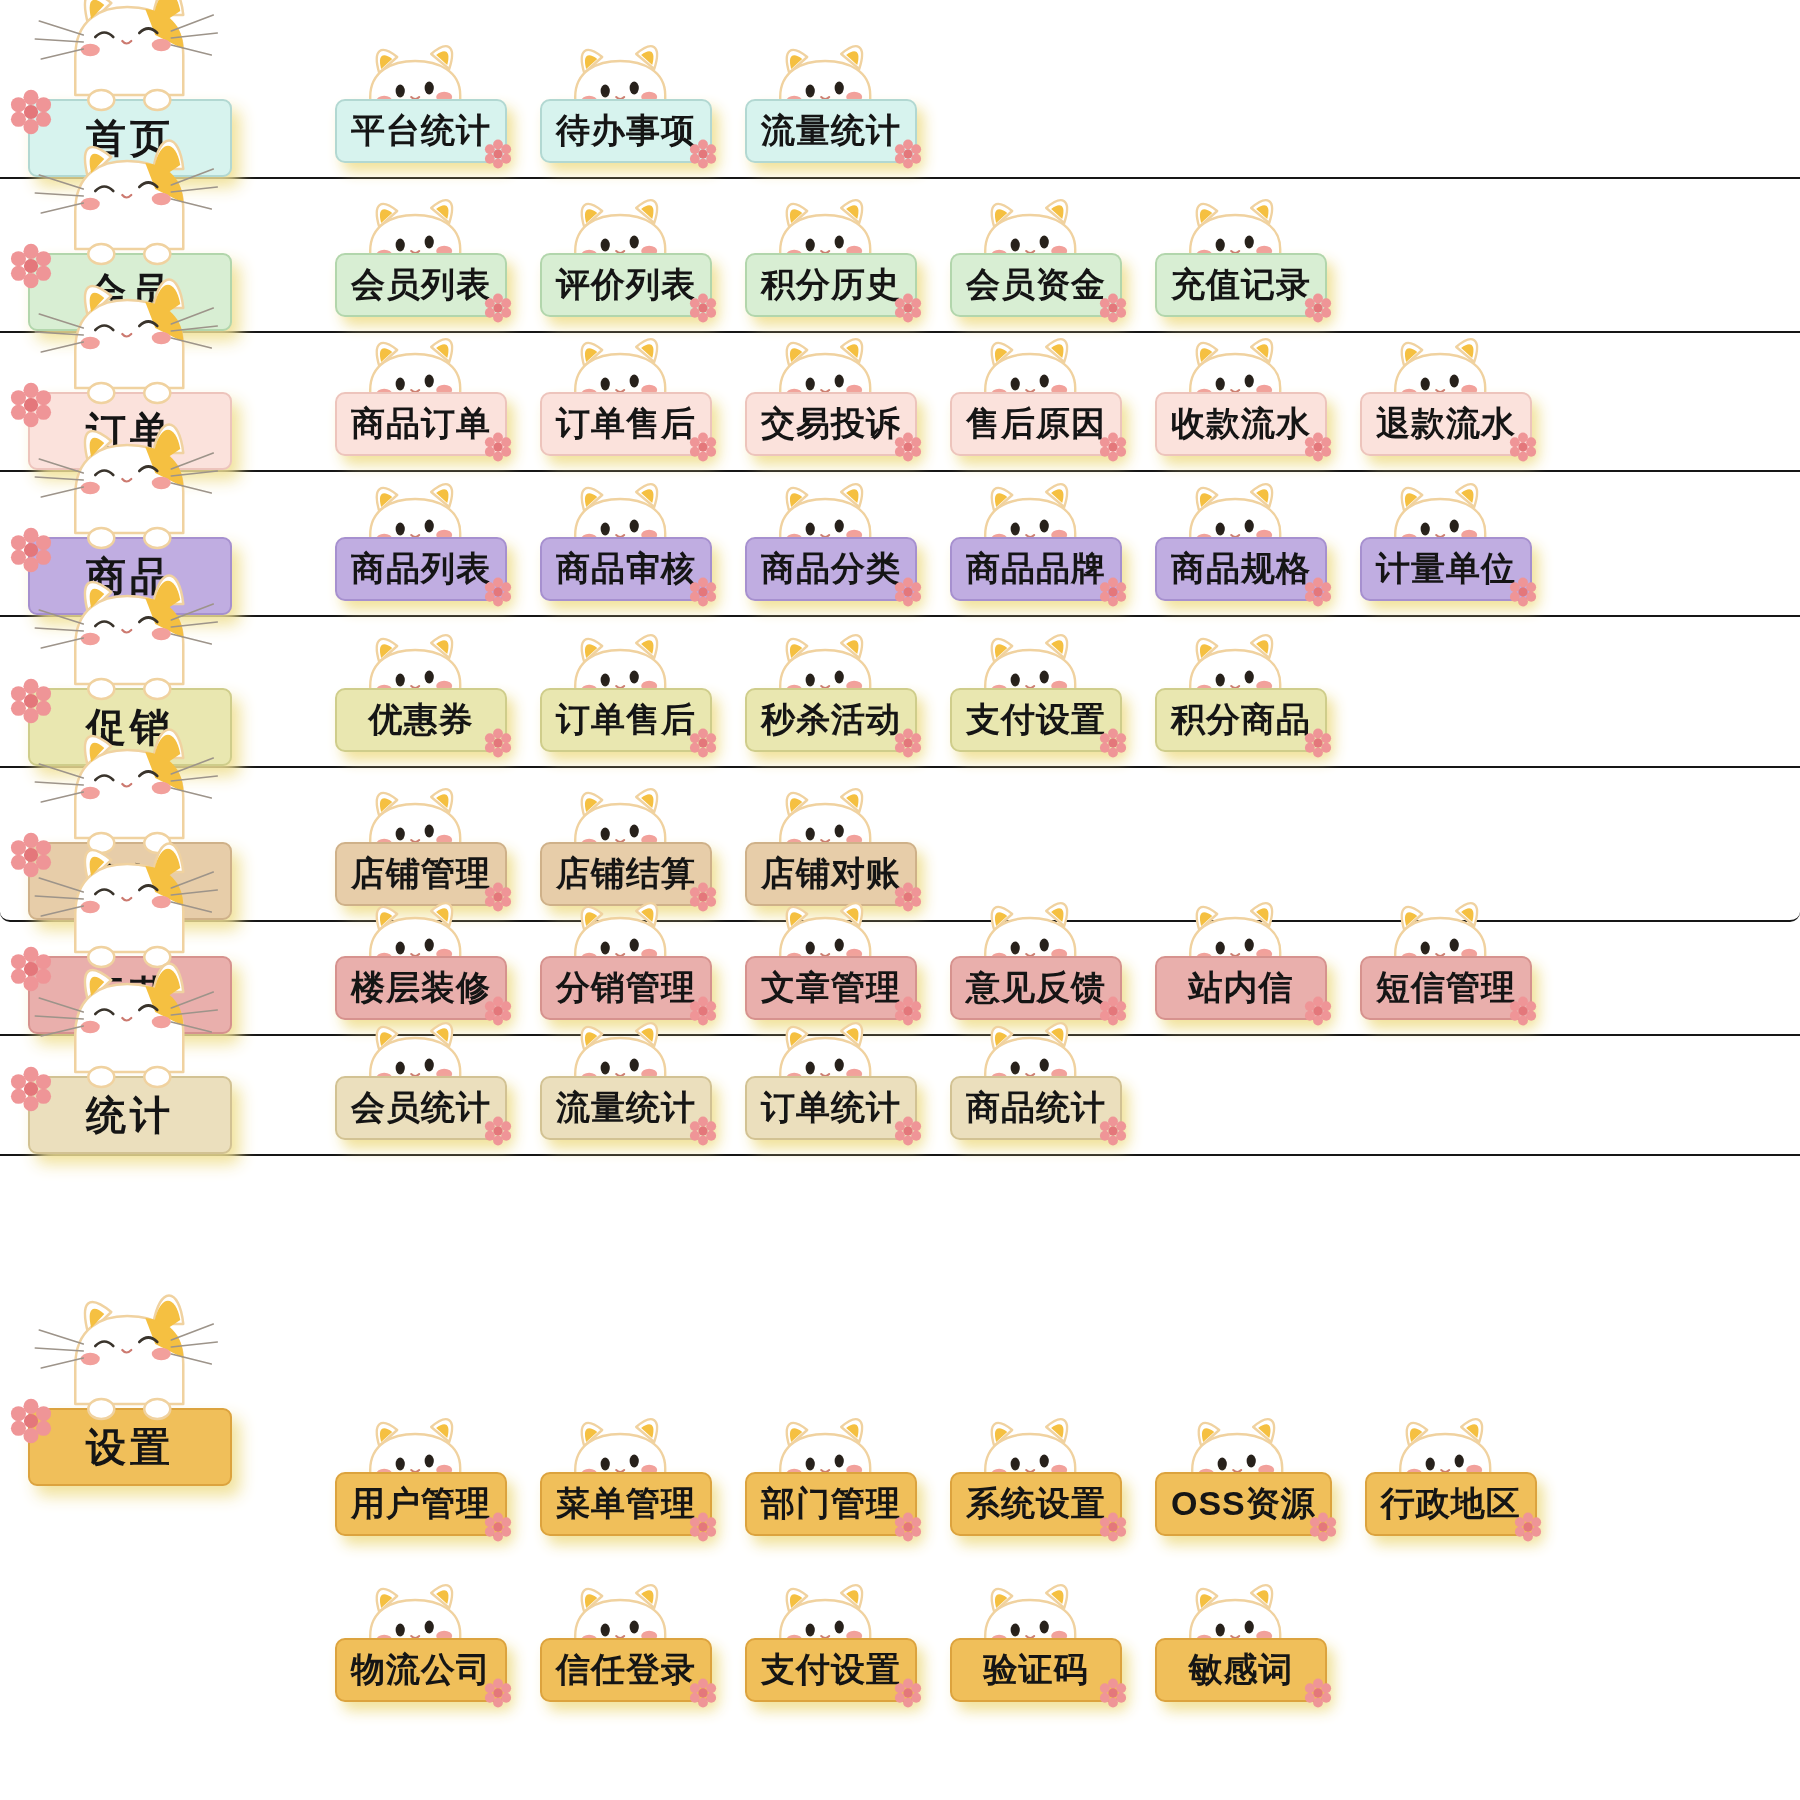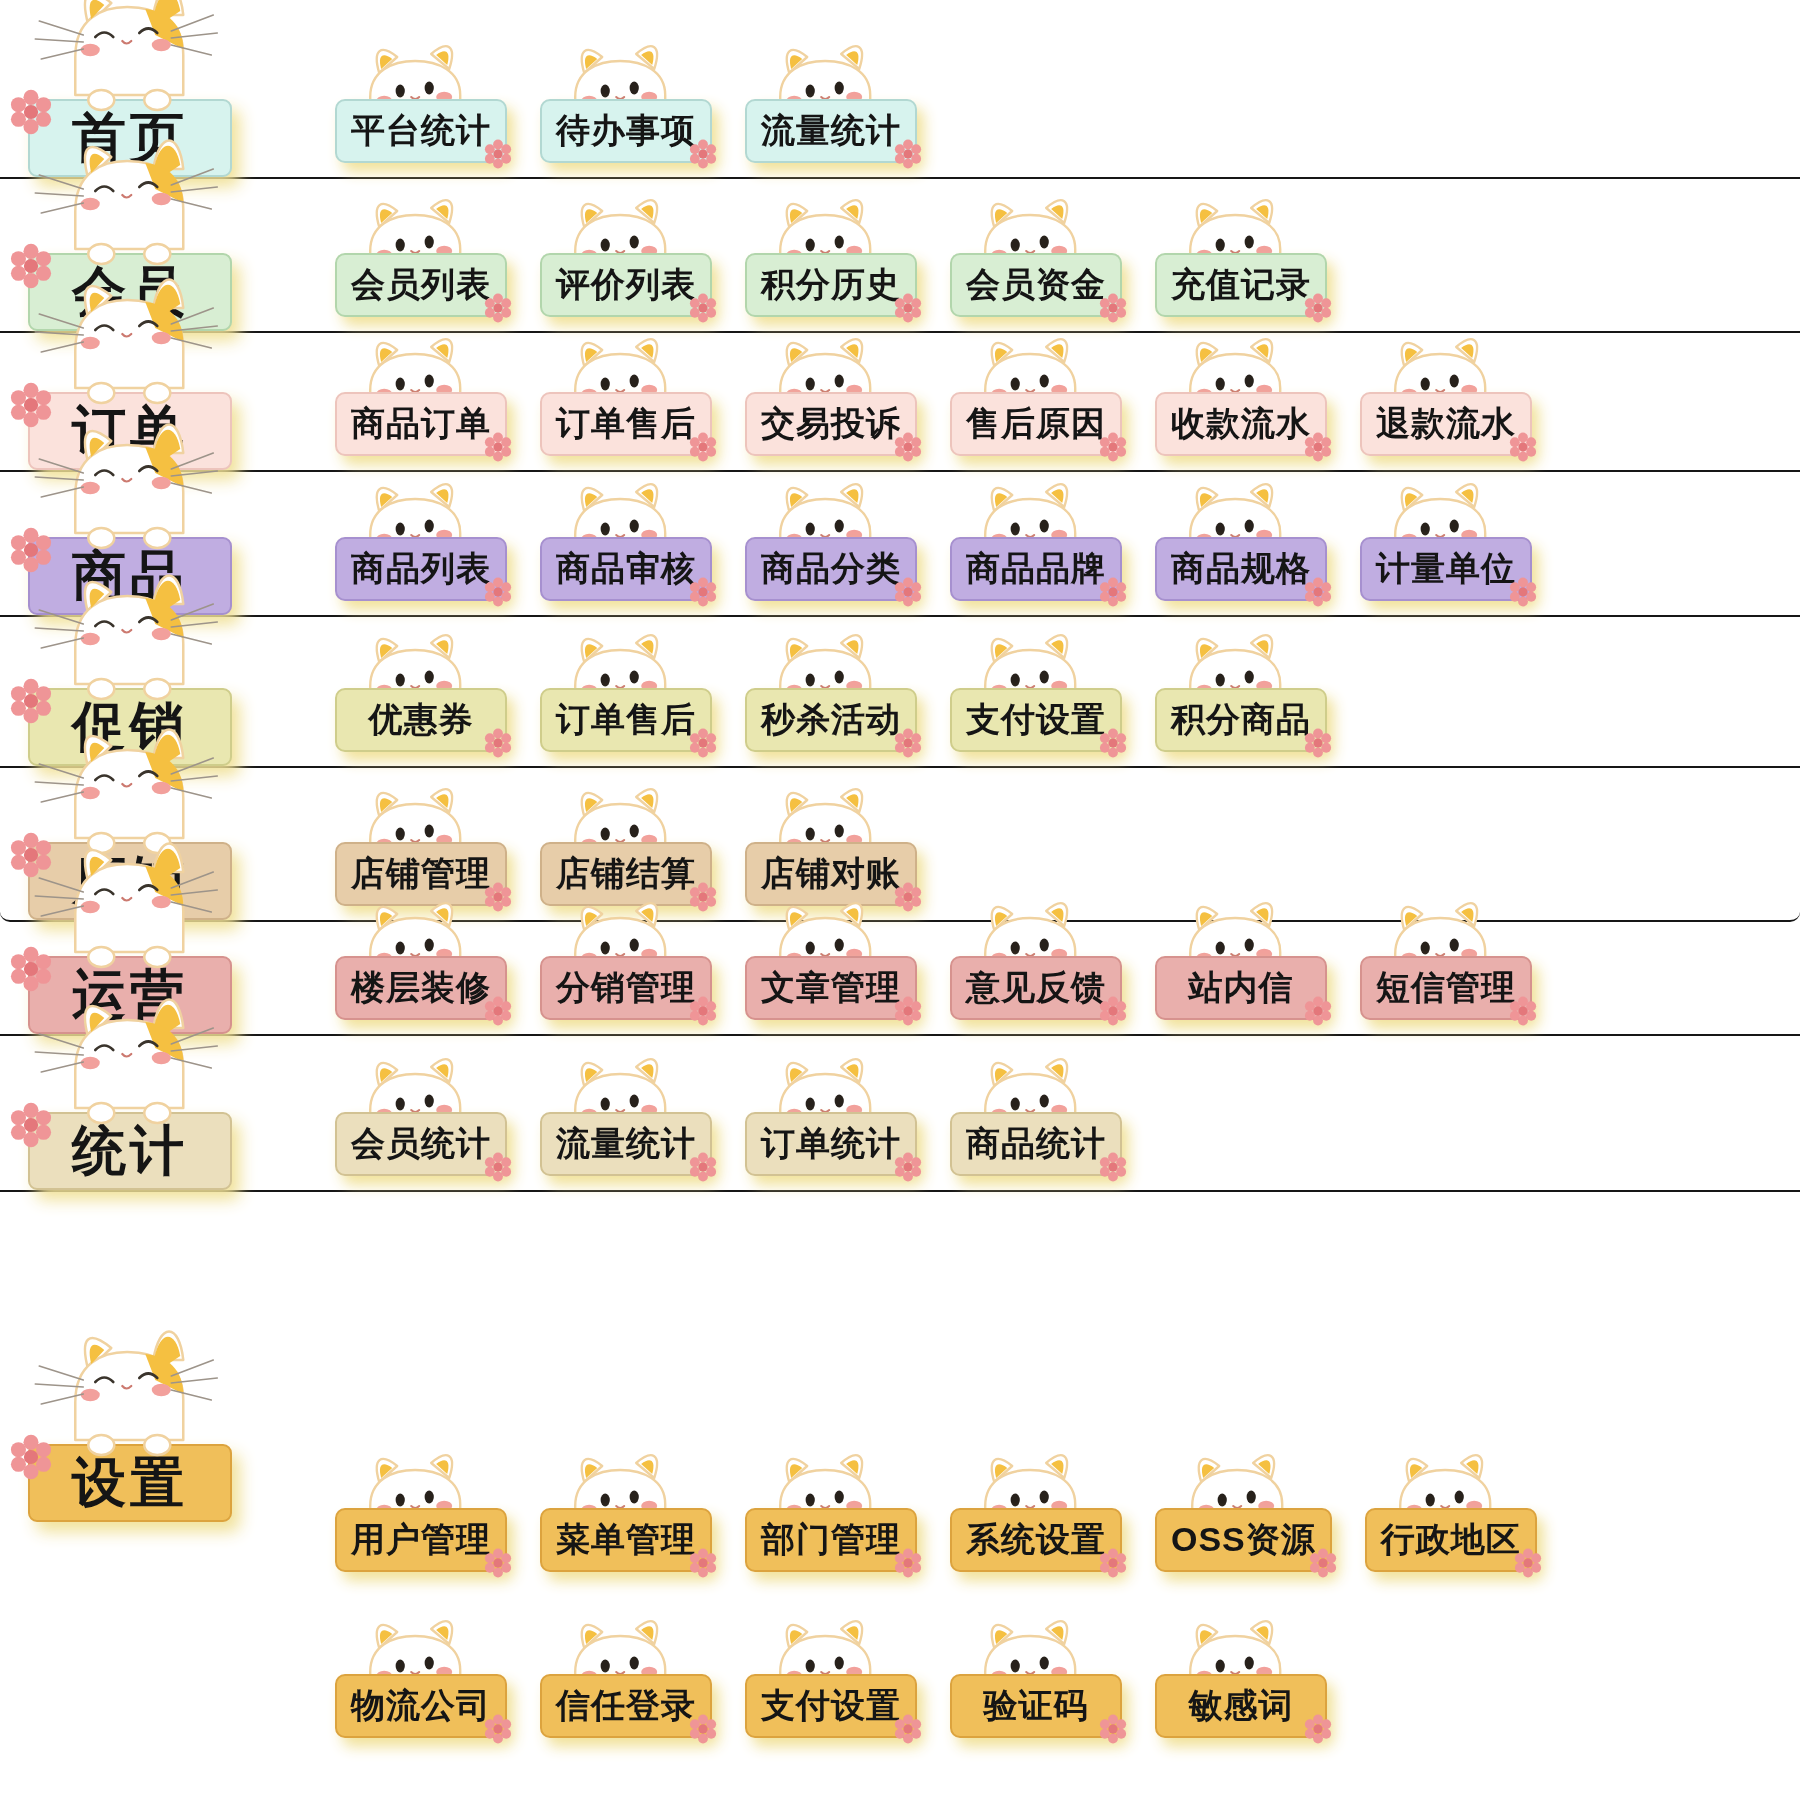--- a/index.html
+++ b/index.html
@@ -15,30 +15,30 @@
     border-bottom:2px solid #161616;
   }
   .section:last-child{border-bottom:none;}
   .section:nth-child(1){height:179px;}
   .section:nth-child(2){height:154px;}
   .section:nth-child(3){height:139px;}
   .section:nth-child(4){height:145px;}
   .section:nth-child(5){height:151px;}
   .section:nth-child(6){height:154px;border-radius:10px;}
   .section:nth-child(7){height:114px;}
-  .section:nth-child(8){height:156px;}
+  .section:nth-child(8){height:120px;}
   .section:nth-child(9){height:560px;align-items:flex-end;}
   .category-block{width:307px;flex:0 0 307px;display:flex;}
   .category-card{
     position:relative;width:200px;height:74px;margin-top:96px;
     background:var(--fill);border:2px solid var(--border);border-radius:9px;
     display:flex;align-items:center;justify-content:center;
     box-shadow:8px 10px 16px rgba(240,224,150,.95);
   }
-  .category-card .label{font-size:54px;font-weight:bold;letter-spacing:4px;}
+  .category-card .label{font-size:40px;font-weight:bold;letter-spacing:4px;}
   .category-cat{position:absolute;left:50%;transform:translateX(-52%);bottom:58px;pointer-events:none;}
   .category-flower{position:absolute;left:-22px;top:-12px;}
   .items-col{display:flex;flex-direction:column;gap:42px;margin-bottom:14px;}
   .items-row{display:flex;gap:33px;}
   .menu-item{position:relative;padding-top:60px;}
   .menu-card{
     position:relative;min-width:172px;height:64px;box-sizing:border-box;
     background:var(--fill);border:2px solid var(--border);border-radius:10px;
     display:flex;align-items:center;justify-content:center;padding:0 14px;
     box-shadow:7px 9px 14px rgba(240,224,150,.95);

